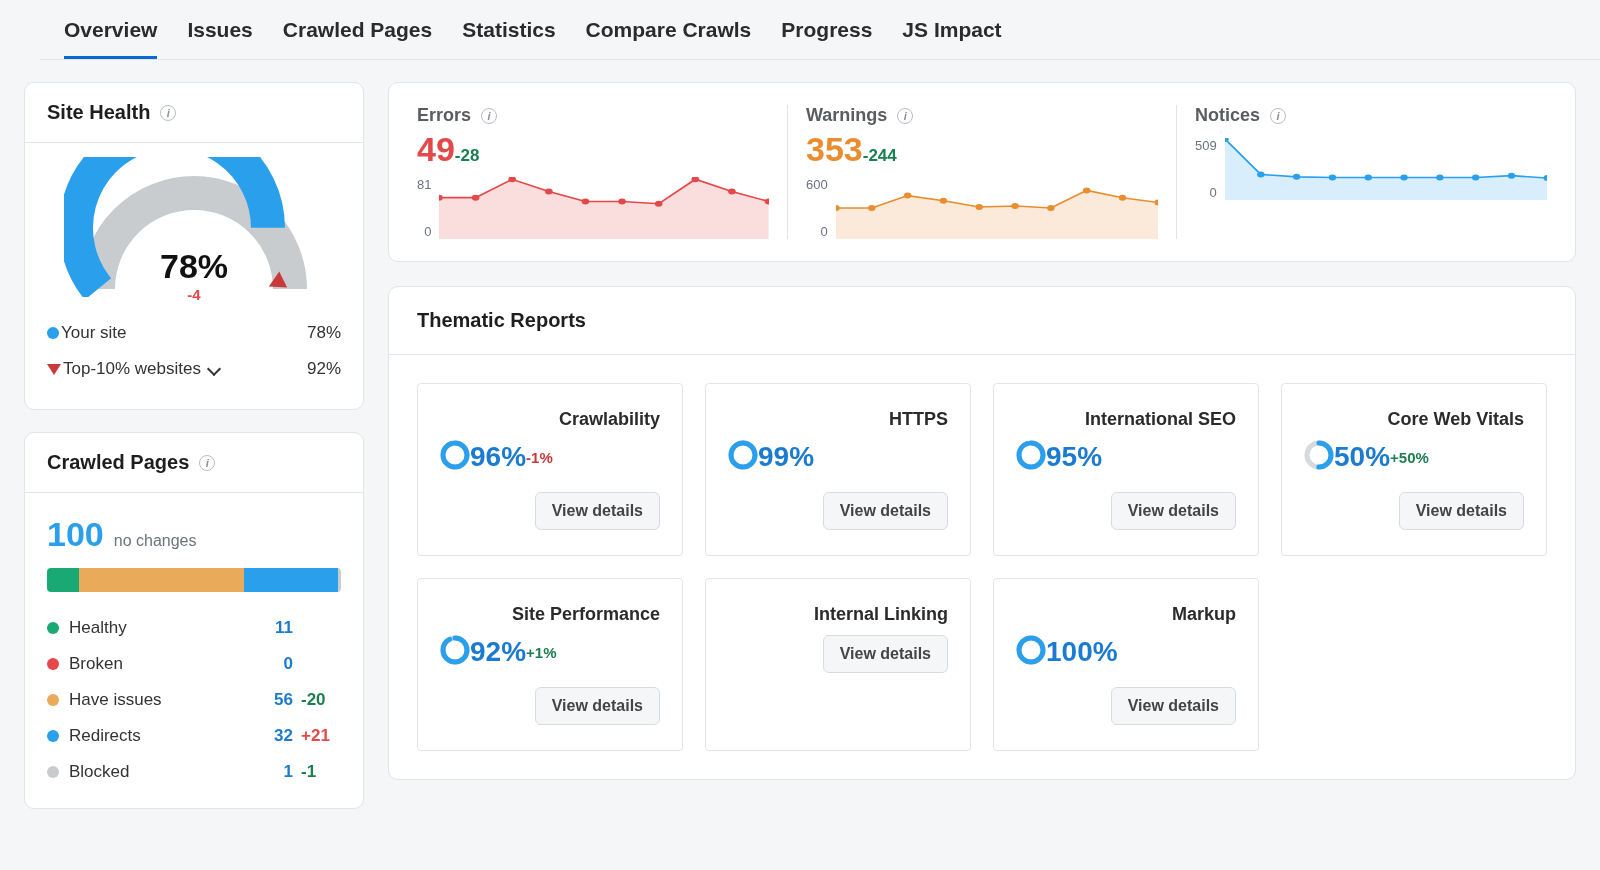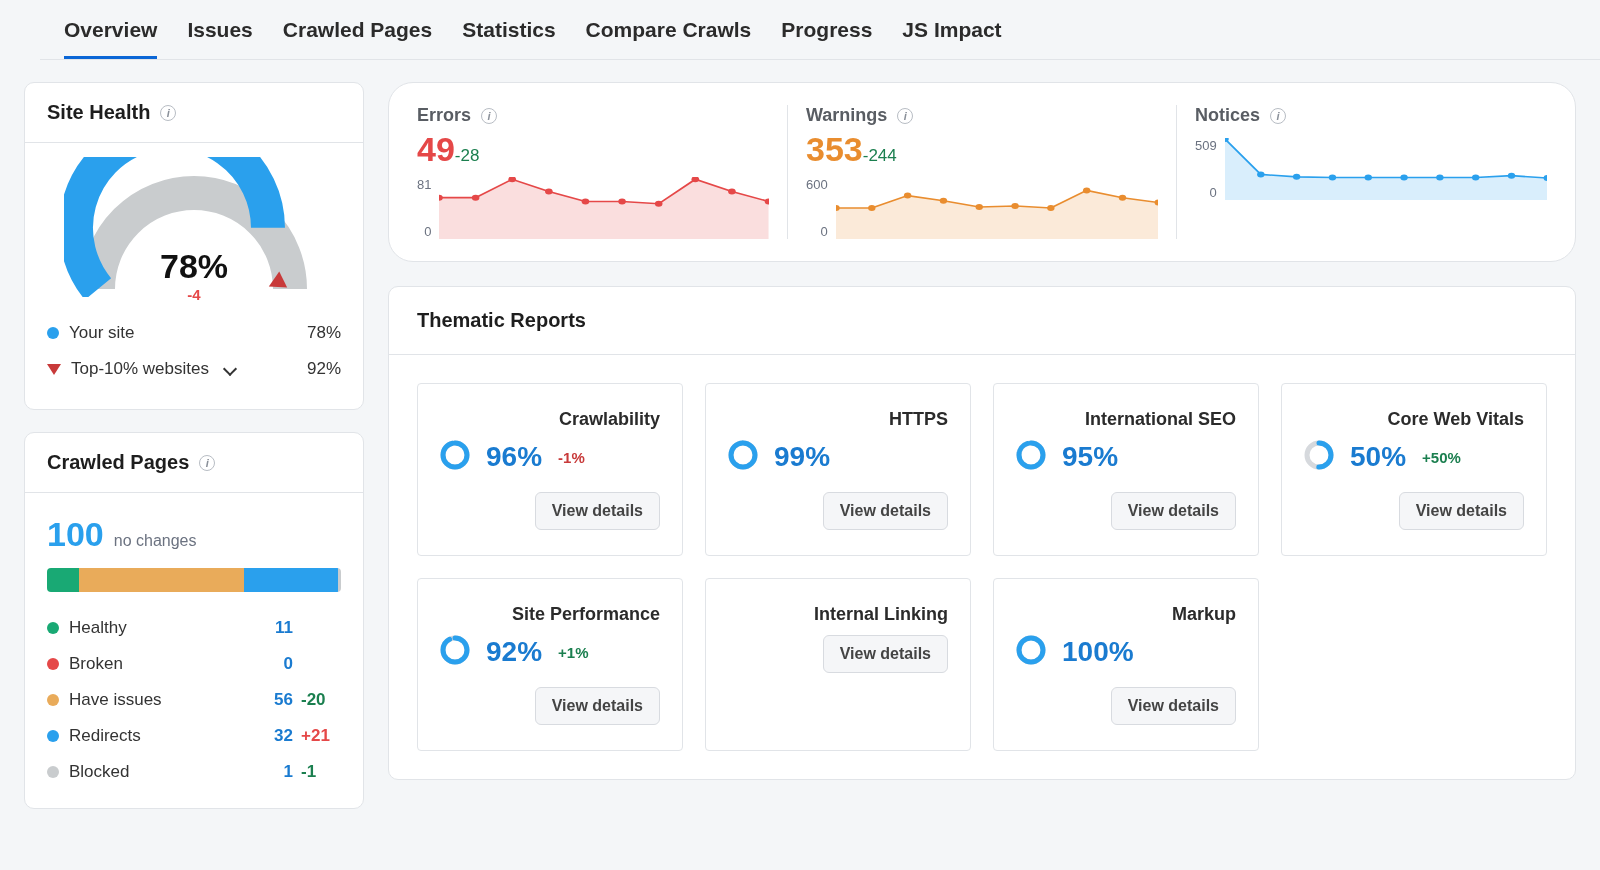--- a/index.html
+++ b/index.html
@@ -37,58 +37,58 @@
   .gauge-wrap{display:flex;flex-direction:column;align-items:center;padding:14px 0 6px;}
   .gauge{position:relative;width:260px;height:140px;}
   .gauge svg{width:100%;height:100%;}
   .gauge-label{position:absolute;left:0;right:0;bottom:-6px;text-align:center;}
   .gauge-val{font-size:34px;font-weight:800;color:#111;}
   .gauge-delta{display:block;font-size:15px;font-weight:700;color:var(--red);}
   .needle{position:absolute;bottom:6px;left:78%;width:0;height:0;border-left:9px solid transparent;border-right:9px solid transparent;border-top:16px solid var(--red-dark);transform:rotate(64deg);}
 
   .legend{padding:12px 22px 22px;}
   .legend-row{display:flex;align-items:center;gap:10px;padding:8px 0;font-size:17px;color:#333;justify-content:space-between;}
-  .legend-left{display:flex;align-items:center;gap:10px;}
+  .legend-left{display:flex;align-items:center;gap:2px;}
   .dot{width:12px;height:12px;border-radius:50%;display:inline-block;}
   .dot.blue{background:var(--blue);}
   .tri-down{width:0;height:0;border-left:7px solid transparent;border-right:7px solid transparent;border-top:11px solid var(--red-dark);display:inline-block;}
   .chev{display:inline-block;width:10px;height:10px;border-right:2px solid #333;border-bottom:2px solid #333;transform:rotate(45deg);margin-left:6px;}
 
   
   .cp-head{display:flex;align-items:baseline;gap:10px;padding:4px 0 14px;}
   .cp-total{font-size:34px;font-weight:800;color:#2aa0ed;}
   .cp-sub{font-size:16px;color:var(--muted);}
   .cp-bar{display:flex;width:100%;height:24px;border-radius:4px;overflow:hidden;margin-bottom:18px;}
   .cp-seg{height:100%;}
   .cp-row{display:flex;align-items:center;padding:8px 0;font-size:17px;}
   .cp-row .lab{display:flex;align-items:center;gap:10px;flex:1;color:#333;}
   .cp-row .num{width:44px;text-align:right;color:#1a7bd0;font-weight:600;}
   .cp-row .delta{width:48px;text-align:left;padding-left:8px;font-weight:600;}
   .delta.up{color:var(--red);}
   .delta.down{color:var(--green-dark);}
 
   
-  .stat-card{padding:22px 28px;display:flex;gap:0;border-radius:25px;}
+  .stat-card{padding:22px 28px;display:flex;gap:0;}
   .stat-col{flex:1;padding:0 18px;border-right:1px solid var(--border);}
   .stat-col:first-child{padding-left:0;}
   .stat-col:last-child{border-right:none;padding-right:0;}
   .stat-title{font-size:18px;color:#595d63;font-weight:600;display:flex;align-items:center;gap:10px;padding-bottom:4px;}
   .stat-valrow{display:flex;align-items:baseline;}
   .stat-big{font-size:34px;font-weight:800;}
-  .stat-delta{font-size:17px;font-weight:400;color:var(--green-dark);}
+  .stat-delta{font-size:17px;font-weight:700;color:var(--green-dark);}
   .mini{margin-top:8px;display:flex;gap:8px;align-items:flex-end;}
   .mini-axis{display:flex;flex-direction:column;justify-content:space-between;height:62px;font-size:13px;color:var(--muted);text-align:right;}
   .mini svg{flex:1;height:62px;}
 
   
   .reports-card .section-title{font-size:20px;font-weight:800;padding:22px 28px;border-bottom:1px solid var(--border);}
   .reports-grid{display:grid;grid-template-columns:repeat(4,1fr);gap:22px;padding:28px;}
   .rpt{border:1px solid var(--border);border-radius:4px;padding:25px 22px;text-align:right;}
   .rpt-title{font-size:18px;font-weight:600;color:#2b2b2b;padding-bottom:10px;}
-  .rpt-valrow{display:flex;align-items:center;gap:16px;margin-bottom:18px;}
+  .rpt-valrow{display:flex;align-items:center;gap:0;margin-bottom:18px;}
   .donut{width:30px;height:30px;}
   .rpt-val{font-size:28px;font-weight:800;color:#1a7bd0;}
   .rpt-delta{font-size:15px;font-weight:700;}
   .btn{display:inline-block;background:var(--btn-bg);border:1px solid var(--btn-border);border-radius:6px;padding:9px 16px;font-size:16px;font-weight:600;color:#444;cursor:pointer;}
 </style>
 </head>
 <body>
 
 <div class="tabs" id="tab-bar">
     <div class="tab active">Overview</div>

